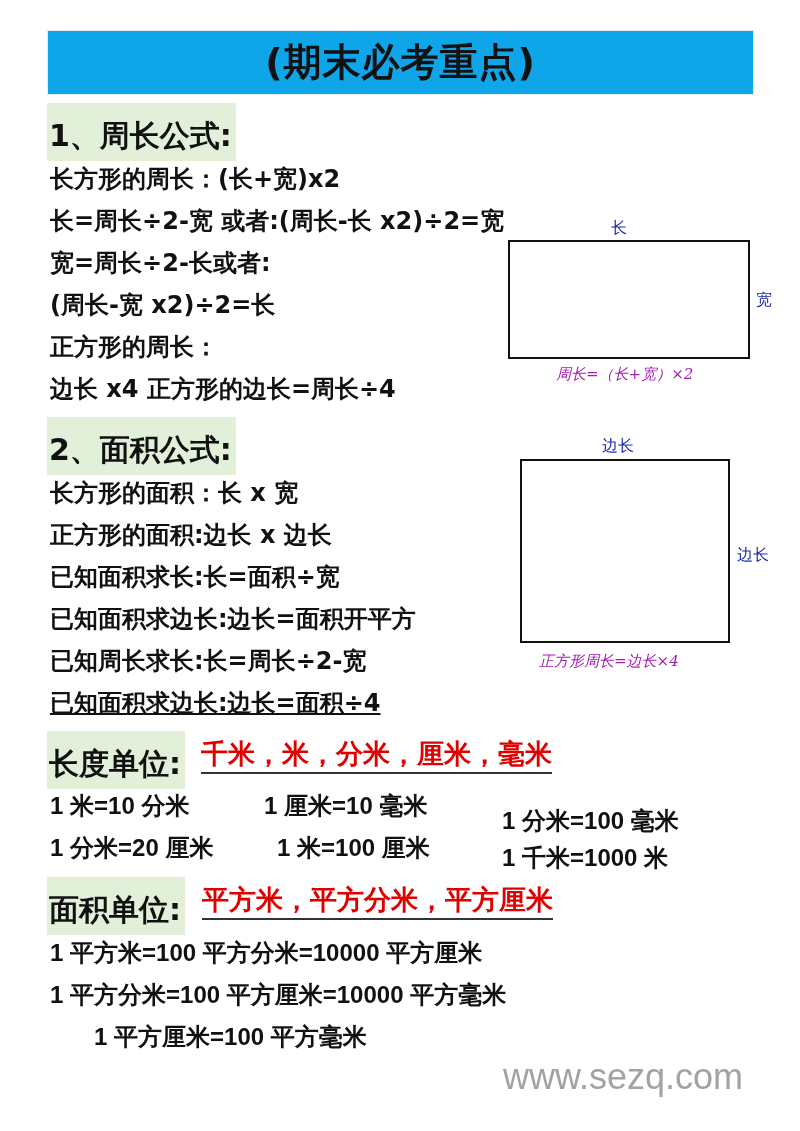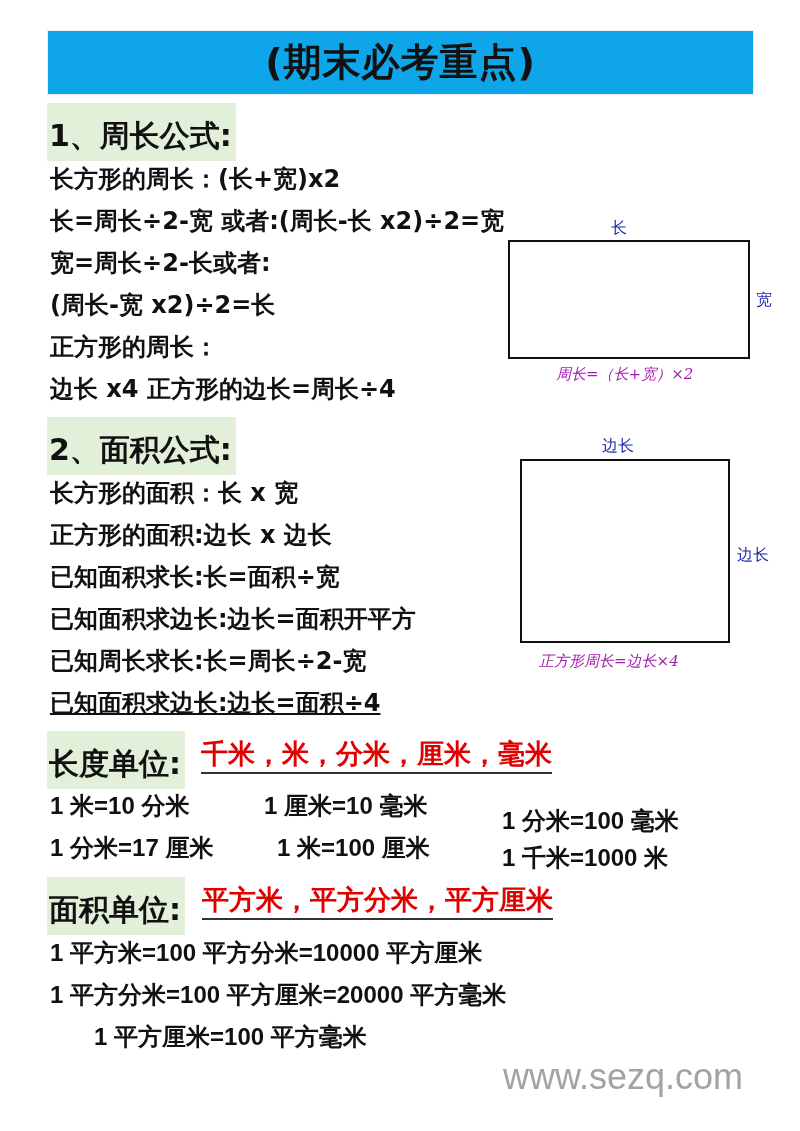--- a/index.html
+++ b/index.html
@@ -87,24 +87,24 @@
   <div class="lbl-blue" style="left:737px; top:545px;">边长</div>
   <div class="lbl-red" style="left:539px; top:652px;">正方形周长=边长×4</div>
 </div>
 
 <div class="sec-head" style="left:47px; top:731px;">长度单位:</div>
 <div class="red-list" style="left:201px; top:736px;text-align:center;">千米，米，分米，厘米，毫米</div>
 
 <div class="unit-line" style="top:790px; left:50px;">1 米=10 分米</div>
 <div class="unit-line" style="top:790px; left:264px;">1 厘米=10 毫米</div>
 <div class="unit-line" style="top:778px; left:502px;margin-top:27px;">1 分米=100  毫米</div>
-<div class="unit-line" style="top:832px; left:50px;">1 分米=17 厘米</div>
+<div class="unit-line" style="top:832px; left:50px;">1 分米=20 厘米</div>
 <div class="unit-line" style="top:832px; left:277px;">1 米=100  厘米</div>
 <div class="unit-line" style="top:832px; left:502px;margin-top:10px;">1 千米=1000  米</div>
 
 <div class="sec-head" style="left:47px; top:877px;">面积单位:</div>
 <div class="red-list" style="left:202px; top:882px;">平方米，平方分米，平方厘米</div>
 
 <div class="unit-line" style="top:937px;">1 平方米=100  平方分米=10000  平方厘米</div>
-<div class="unit-line" style="top:979px;">1 平方分米=100 平方厘米=20000 平方毫米</div>
+<div class="unit-line" style="top:979px;">1 平方分米=100 平方厘米=10000 平方毫米</div>
 <div class="unit-line" style="top:1021px;margin-left:44px;">1 平方厘米=100  平方毫米</div>
 
 <div class="watermark">www.sezq.com</div>
 
 </body></html>

